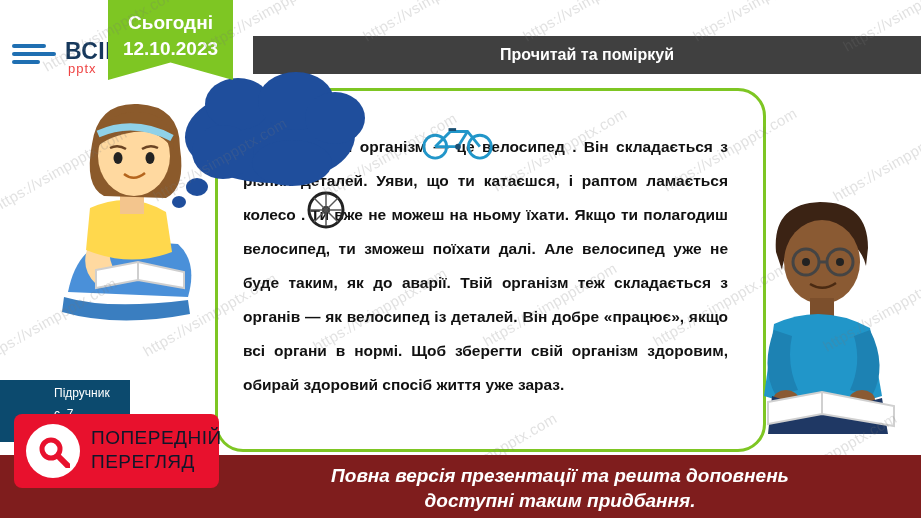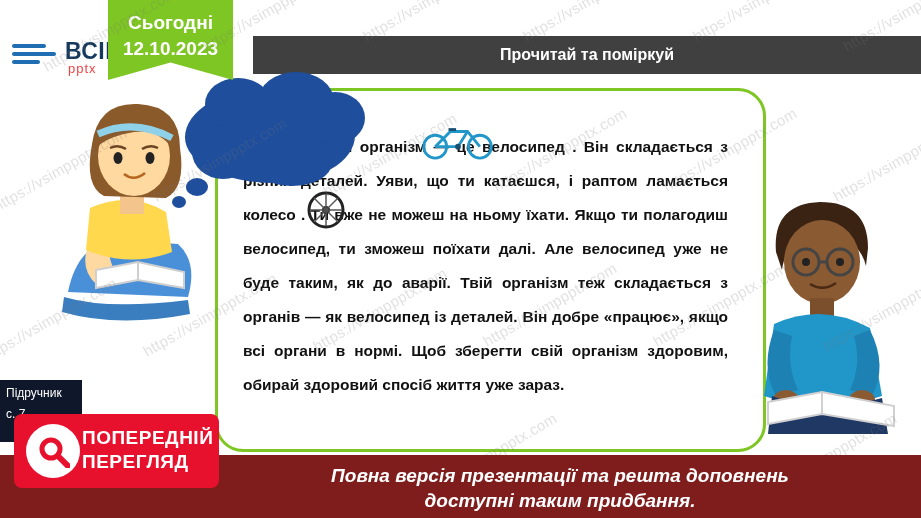--- a/index.html
+++ b/index.html
@@ -208,22 +208,23 @@
   
   .boy { position: absolute; left: 742px; top: 190px; width: 175px; height: 265px; z-index: 12; }
 
   
   .blue-tag {
     position: absolute;
     left: 0px;
     top: 380px;
     width: 82px;
     height: 62px;
-    background: #0f172a;
+    background: #0c4a6e;
     z-index: 13;
+    padding-left: 48px;
   }
   .blue-tag .l1 {
     color: #ffffff;
     font-size: 12px;
     padding: 6px 6px 0 6px;
     line-height: 15px;
   }
 
   
   .red-banner {
@@ -264,23 +265,23 @@
     left: 12px;
     top: 10px;
     width: 54px;
     height: 54px;
     background: #ffffff;
     border-radius: 50%;
   }
   .preview-badge .txt1,
   .preview-badge .txt2 {
     position: absolute;
-    left: 68px;
-    color: #ffffff;
-    font-weight: bold;
+    left: 77px;
+    color: #0f172a;
+    font-weight: normal;
     font-size: 19px;
     letter-spacing: 0.5px;
   }
   .preview-badge .txt1 { top: 13px; }
   .preview-badge .txt2 { top: 37px; }
 </style>
 </head>
 <body>
 
 <div id="slide">

